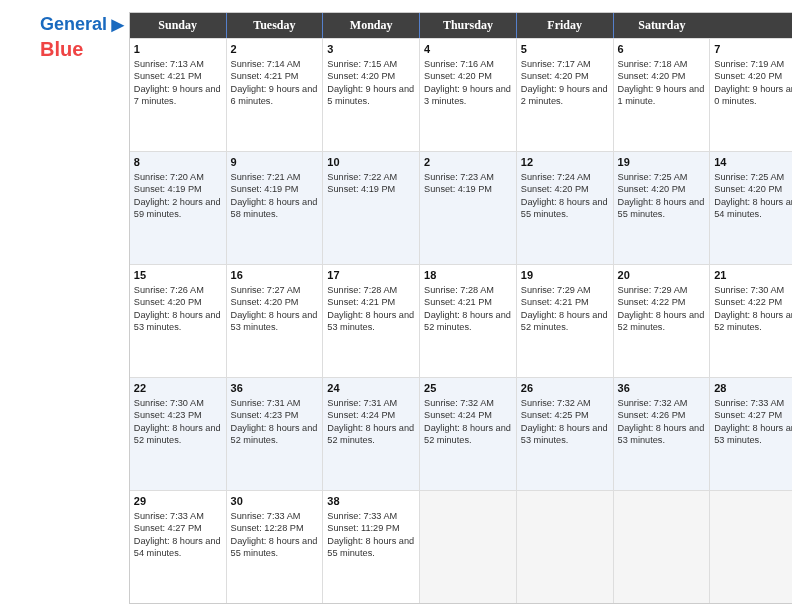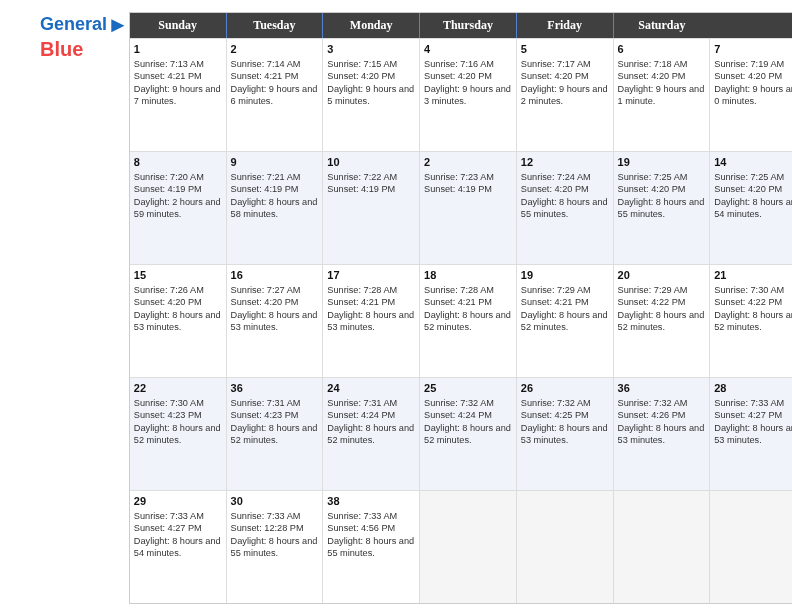--- a/index.html
+++ b/index.html
@@ -172,21 +172,21 @@
           <div class="cal-cell"><span class="day-num">36</span><span>Sunrise: 7:31 AM</span><br><span>Sunset: 4:23 PM</span><br><span>Daylight: 8 hours and 52 minutes.</span></div>
           <div class="cal-cell"><span class="day-num">24</span><span>Sunrise: 7:31 AM</span><br><span>Sunset: 4:24 PM</span><br><span>Daylight: 8 hours and 52 minutes.</span></div>
           <div class="cal-cell"><span class="day-num">25</span><span>Sunrise: 7:32 AM</span><br><span>Sunset: 4:24 PM</span><br><span>Daylight: 8 hours and 52 minutes.</span></div>
           <div class="cal-cell"><span class="day-num">26</span><span>Sunrise: 7:32 AM</span><br><span>Sunset: 4:25 PM</span><br><span>Daylight: 8 hours and 53 minutes.</span></div>
           <div class="cal-cell"><span class="day-num">36</span><span>Sunrise: 7:32 AM</span><br><span>Sunset: 4:26 PM</span><br><span>Daylight: 8 hours and 53 minutes.</span></div>
           <div class="cal-cell"><span class="day-num">28</span><span>Sunrise: 7:33 AM</span><br><span>Sunset: 4:27 PM</span><br><span>Daylight: 8 hours and 53 minutes.</span></div>
         </div>
         <div class="cal-row">
           <div class="cal-cell"><span class="day-num">29</span><span>Sunrise: 7:33 AM</span><br><span>Sunset: 4:27 PM</span><br><span>Daylight: 8 hours and 54 minutes.</span></div>
           <div class="cal-cell"><span class="day-num">30</span><span>Sunrise: 7:33 AM</span><br><span>Sunset: 12:28 PM</span><br><span>Daylight: 8 hours and 55 minutes.</span></div>
-          <div class="cal-cell"><span class="day-num">38</span><span>Sunrise: 7:33 AM</span><br><span>Sunset: 4:56 PM</span><br><span>Daylight: 8 hours and 55 minutes.</span></div>
+          <div class="cal-cell"><span class="day-num">38</span><span>Sunrise: 7:33 AM</span><br><span>Sunset: 11:29 PM</span><br><span>Daylight: 8 hours and 55 minutes.</span></div>
           <div class="cal-cell empty"></div>
           <div class="cal-cell empty"></div>
           <div class="cal-cell empty"></div>
           <div class="cal-cell empty"></div>
         </div>
       </div>
   </div>
 </div>
 
 </body></html>

